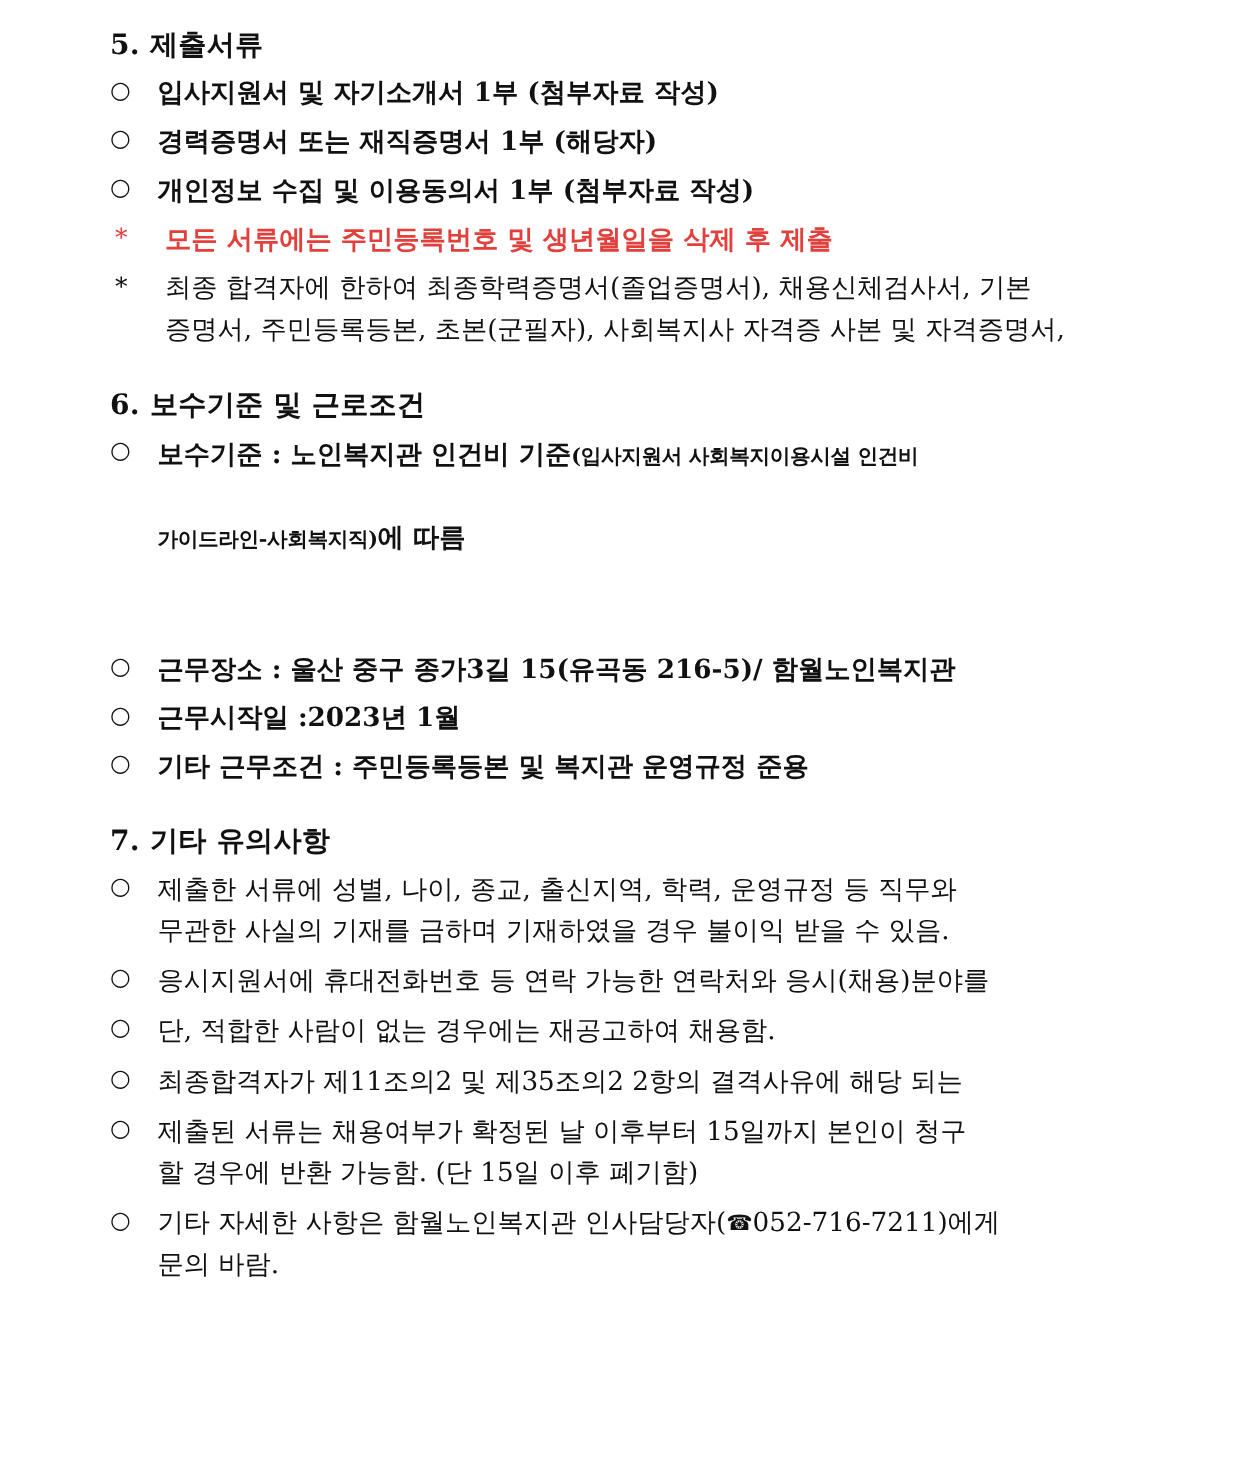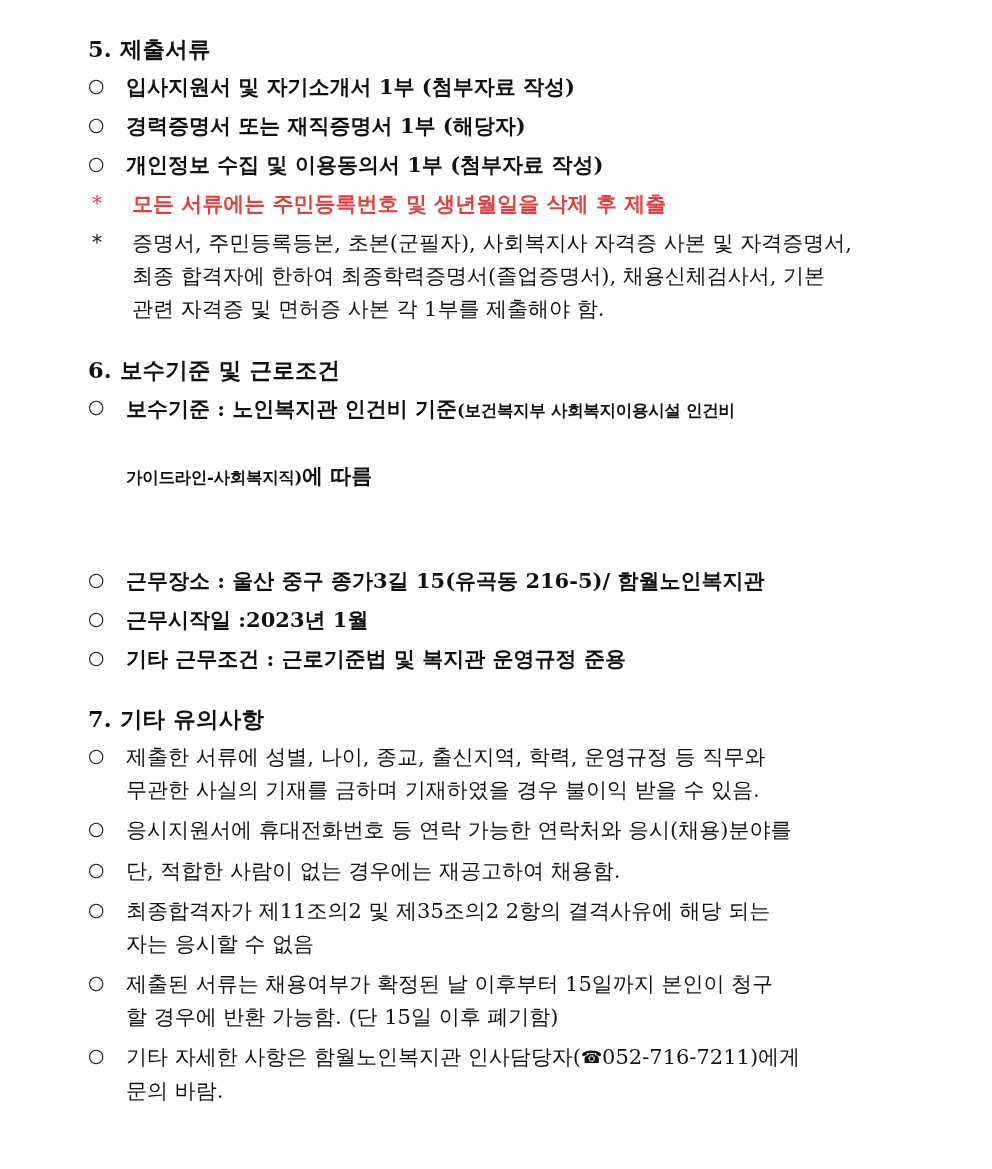--- a/index.html
+++ b/index.html
@@ -14,21 +14,21 @@
     font-family: "DejaVu Serif", "Liberation Serif", serif;
     color: #111111;
     -webkit-font-smoothing: antialiased;
   }
 
   .page {
     position: relative;
     width: 992px;
     height: 1169px;
     box-sizing: border-box;
-    padding: 35px 60px 0 88px;
+    padding: 22px 60px 0 88px;
     overflow: hidden;
   }
 
   
   .section { margin: 0; }
   .section + .section { margin-top: 30px; }
 
   .section-heading {
     font-size: 22.5px;
     font-weight: bold;
@@ -121,53 +121,52 @@
         <span class="item-text">개인정보 수집 및 이용동의서 1부 (첨부자료 작성)</span>
       </div>
 
       <div class="item indent-asterisk red">
         <span class="marker asterisk">*</span>
         <span class="item-text">모든 서류에는 주민등록번호 및 생년월일을 삭제 후 제출</span>
       </div>
 
       <div class="item indent-asterisk multiline">
         <span class="marker asterisk">*</span>
+        <span class="cont">최종 합격자에 한하여 최종학력증명서(졸업증명서), 채용신체검사서, 기본</span>
         <span class="cont">증명서, 주민등록등본, 초본(군필자), 사회복지사 자격증 사본 및 자격증명서,</span>
-        <span class="cont">최종 합격자에 한하여 최종학력증명서(졸업증명서), 채용신체검사서, 기본</span>
-        <span class="cont">관련 자격증 및 면허증 사본 각 1부를 제출해야 함.</span>
       </div>
 
     </div>
   </div>
 
   <div class="section">
     <div class="section-heading">6. 보수기준 및 근로조건</div>
 
     <div class="section-body">
 
       <div class="item multiline">
         <span class="marker circle">○</span>
-        <span class="item-text"><span>보수기준 : 노인복지관 인건비 기준</span><span class="small-note">(보건복지부 사회복지이용시설 인건비</span>
+        <span class="item-text"><span>보수기준 : 노인복지관 인건비 기준</span><span class="small-note">(입사지원서 사회복지이용시설 인건비</span>
           <span class="cont"><span class="small-note">가이드라인-사회복지직)</span><span>에 따름</span></span>
         </span>
       </div>
 
       <div class="item">
         <span class="marker circle">○</span>
         <span class="item-text">근무장소 : 울산 중구 종가3길 15(유곡동 216-5)/ 함월노인복지관</span>
       </div>
 
       <div class="item">
         <span class="marker circle">○</span>
         <span class="item-text">근무시작일 :2023년 1월</span>
       </div>
 
       <div class="item">
         <span class="marker circle">○</span>
-        <span class="item-text">기타 근무조건 : 근로기준법 및 복지관 운영규정 준용</span>
+        <span class="item-text">기타 근무조건 : 주민등록등본 및 복지관 운영규정 준용</span>
       </div>
 
     </div>
   </div>
 
   <div class="section">
     <div class="section-heading">7. 기타 유의사항</div>
 
     <div class="section-body">
 
@@ -183,21 +182,20 @@
       </div>
 
       <div class="item multiline">
         <span class="marker circle">○</span>
         <span class="cont">단, 적합한 사람이 없는 경우에는 재공고하여 채용함.</span>
       </div>
 
       <div class="item multiline">
         <span class="marker circle">○</span>
         <span class="cont">최종합격자가 제11조의2 및 제35조의2 2항의 결격사유에 해당 되는</span>
-        <span class="cont">자는 응시할 수 없음</span>
       </div>
 
       <div class="item multiline">
         <span class="marker circle">○</span>
         <span class="cont">제출된 서류는 채용여부가 확정된 날 이후부터 15일까지 본인이 청구</span>
         <span class="cont">할 경우에 반환 가능함. (단 15일 이후 폐기함)</span>
       </div>
 
       <div class="item multiline">
         <span class="marker circle">○</span>

